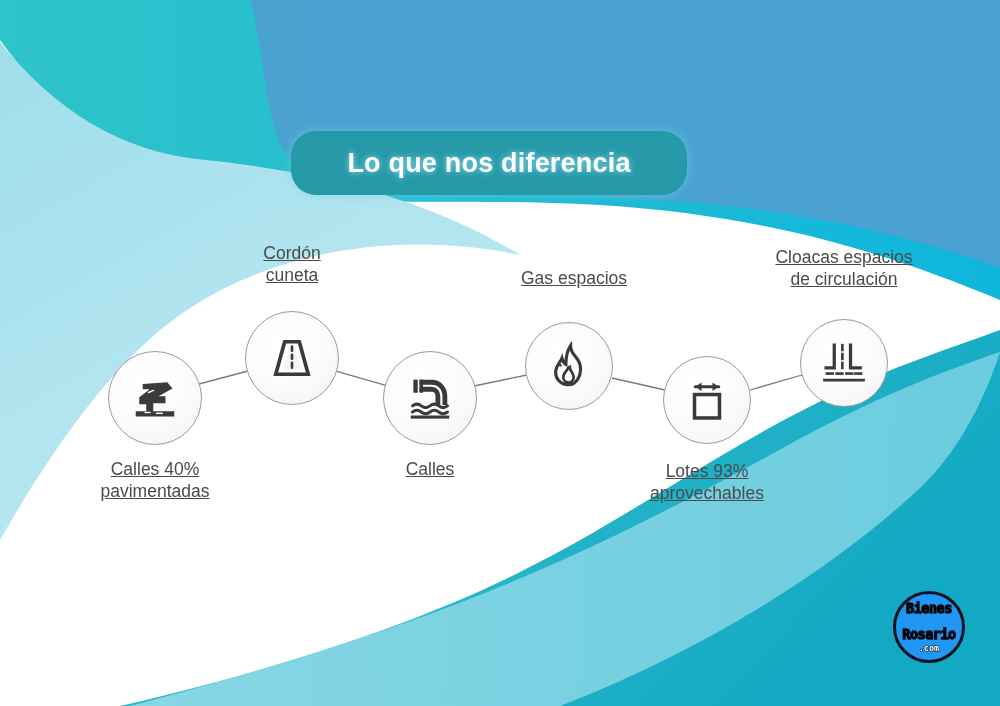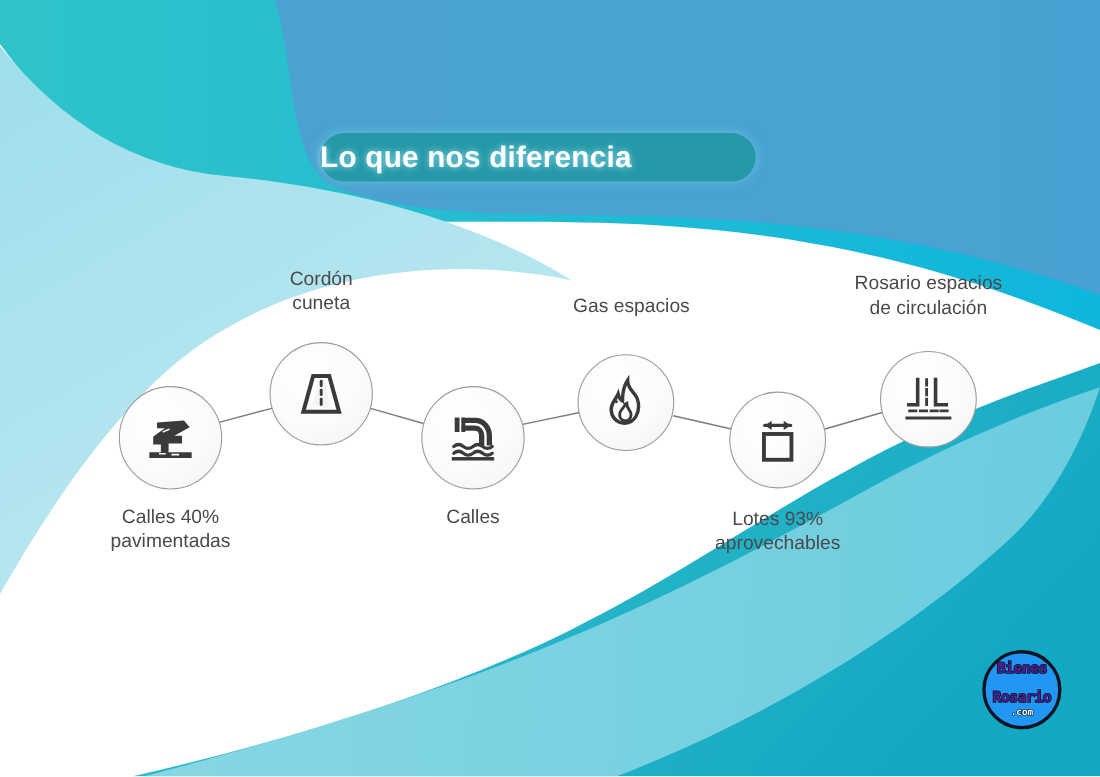--- a/index.html
+++ b/index.html
@@ -23,27 +23,28 @@
     top: 0;
     width: 1000px;
     height: 706px;
   }
   #link-svg { pointer-events: none; }
 
   
   .title-pill {
     position: absolute;
     left: 291px;
-    top: 121px;
+    top: 131px;
     width: 396px;
-    height: 44px;
+    height: 64px;
     border-radius: 25px;
     background: #2699A8;
     display: flex;
     align-items: center;
+    justify-content: center;
     box-shadow: 0 0 10px rgba(120, 215, 230, 0.55);
   }
   .title-pill span {
     color: #ffffff;
     font-size: 27px;
     font-weight: bold;
     letter-spacing: 0.2px;
     text-shadow: 0 0 6px rgba(160,230,245,0.9);
   }
 
@@ -66,40 +67,41 @@
   .node .circle svg { display: block; }
 
   .node .label {
     position: absolute;
     text-align: center;
     color: #4a4a4a;
     font-size: 17.5px;
     line-height: 1.28;
     white-space: pre-line;
     width: 240px;
+    text-decoration: underline;
   }
 
   
   .logo {
     position: absolute;
     left: 893px;
     top: 591px;
     width: 72px;
     height: 72px;
     border-radius: 50%;
     background: #2196F3;
     border: 3.5px solid #0b1320;
     box-sizing: border-box;
     display: flex;
     flex-direction: column;
     align-items: center;
     justify-content: center;
   }
   .logo .l1, .logo .l2 {
-    color: #4c1d95;
+    color: #000000;
     font-family: "DejaVu Sans Mono", monospace;
     font-weight: bold;
     font-size: 13.5px;
     line-height: 1.0;
     letter-spacing: -0.5px;
     -webkit-text-stroke: 1.3px #0b1320;
     paint-order: stroke fill;
   }
   .logo .l2 { margin-top: 13px; }
   .logo .l3 {
@@ -243,21 +245,21 @@
         <path d="M47 15 L39 9.5 L39 20.5 Z" fill="#3a3a3a"></path>
 
         <rect x="16" y="25" width="32" height="30" fill="none" stroke="#3a3a3a" stroke-width="4.5"></rect>
       </svg>
     </div>
     <div class="label" style="left:587px;top:460px;">Lotes 93%
 aprovechables</div>
   </div>
 
   <div class="node" style="left:0;top:0;">
-    <div class="label" style="left:724px;top:246px;">Rosario espacios
+    <div class="label" style="left:724px;top:246px;">Cloacas espacios
 de circulación</div>
     <div class="circle" style="left:800px;top:319px;width:88px;height:88px;">
       <svg width="52" height="52" viewBox="0 0 64 64">
         <g stroke="#3a3a3a" stroke-width="4" fill="none" stroke-linecap="square">
 
           <path d="M20 10 L20 38 L10 38"></path>
 
           <path d="M40 10 L40 38 L52 38"></path>
 
           <line x1="30" y1="10" x2="30" y2="16" stroke-width="3.2"></line>

